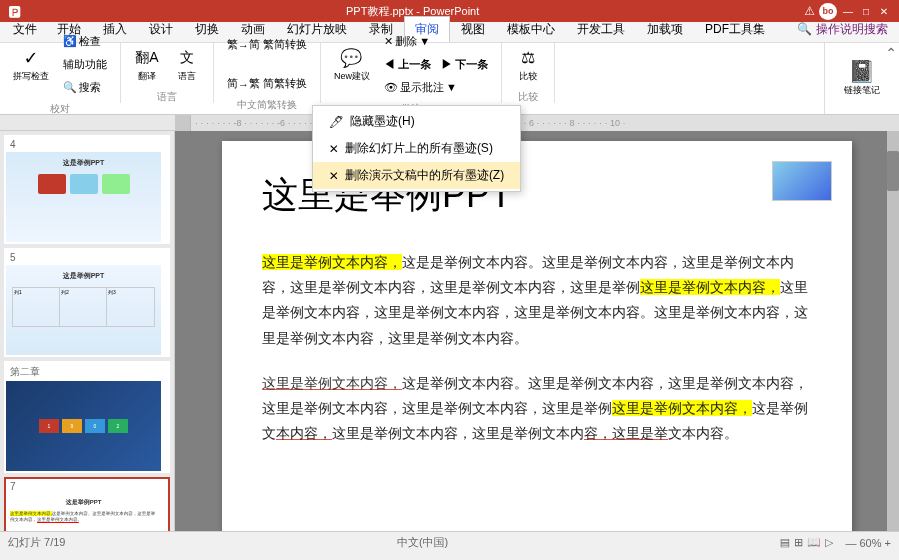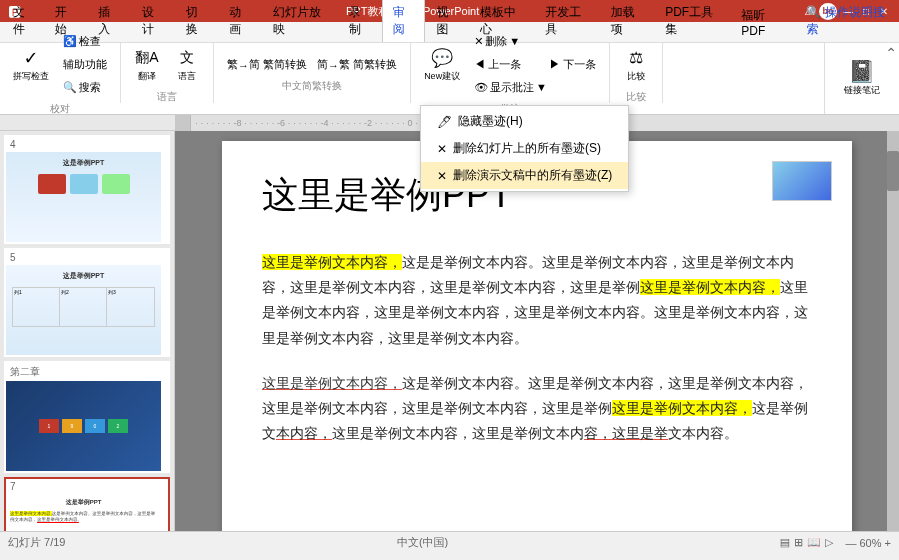--- a/index.html
+++ b/index.html
@@ -98,22 +98,21 @@
   <div class="ribbon-tab">切换</div>
   <div class="ribbon-tab">动画</div>
   <div class="ribbon-tab">幻灯片放映</div>
   <div class="ribbon-tab">录制</div>
   <div class="ribbon-tab active">审阅</div>
   <div class="ribbon-tab">视图</div>
   <div class="ribbon-tab">模板中心</div>
   <div class="ribbon-tab">开发工具</div>
   <div class="ribbon-tab">加载项</div>
   <div class="ribbon-tab">PDF工具集</div>
-  <div class="ribbon-tab">福昕PDF</div>
-  <div class="ribbon-tab" style="margin-left:auto; color:#1d4ed8;">🔍 操作说明搜索</div>
+  <div class="ribbon-tab" style="margin-left:auto; color:#701a75;">🔍 操作说明搜索</div>
 </div>
 
 <div style="background:#fff; border-bottom:1px solid #ccc; display:flex; align-items:stretch; min-height:72px; position:relative;">
 
   <div class="ribbon-group">
     <div class="ribbon-group-content">
       <div class="ribbon-btn">
         <div class="icon">✓</div>
         <span style="font-size:9px;">拼写检查</span>
       </div>
@@ -142,40 +141,40 @@
       </div>
       <div class="ribbon-btn">
         <div class="icon" style="font-size:14px;">文</div>
         <span style="font-size:9px;">语言</span>
       </div>
     </div>
     <div class="ribbon-group-label">语言</div>
   </div>
 
   <div class="ribbon-group">
-    <div class="ribbon-group-content" style="flex-direction:row; gap:0;">
+    <div class="ribbon-group-content" style="flex-direction:column; gap:18px;">
       <div class="ribbon-btn-small">繁→简 繁简转换</div>
       <div class="ribbon-btn-small">简→繁 简繁转换</div>
     </div>
     <div class="ribbon-group-label">中文简繁转换</div>
   </div>
 
   <div class="ribbon-group" style="position:relative;">
     <div class="ribbon-group-content">
       <div class="ribbon-btn">
         <div class="icon" style="font-size:18px;">💬</div>
         <span style="font-size:9px;">New建议</span>
       </div>
       <div style="display:flex; flex-direction:column; gap:2px;">
         <div class="ribbon-btn-small">
           <span>✕</span>
           <span>删除</span>
           <span>▼</span>
         </div>
-        <div style="display:flex; gap:18px;">
+        <div style="display:flex; gap:0;font-weight:bold;">
           <div class="ribbon-btn-small">◀ 上一条</div>
           <div class="ribbon-btn-small">▶ 下一条</div>
         </div>
         <div class="ribbon-btn-small highlighted">
           <span>👁</span>
           <span>显示批注</span>
           <span>▼</span>
         </div>
       </div>
     </div>

